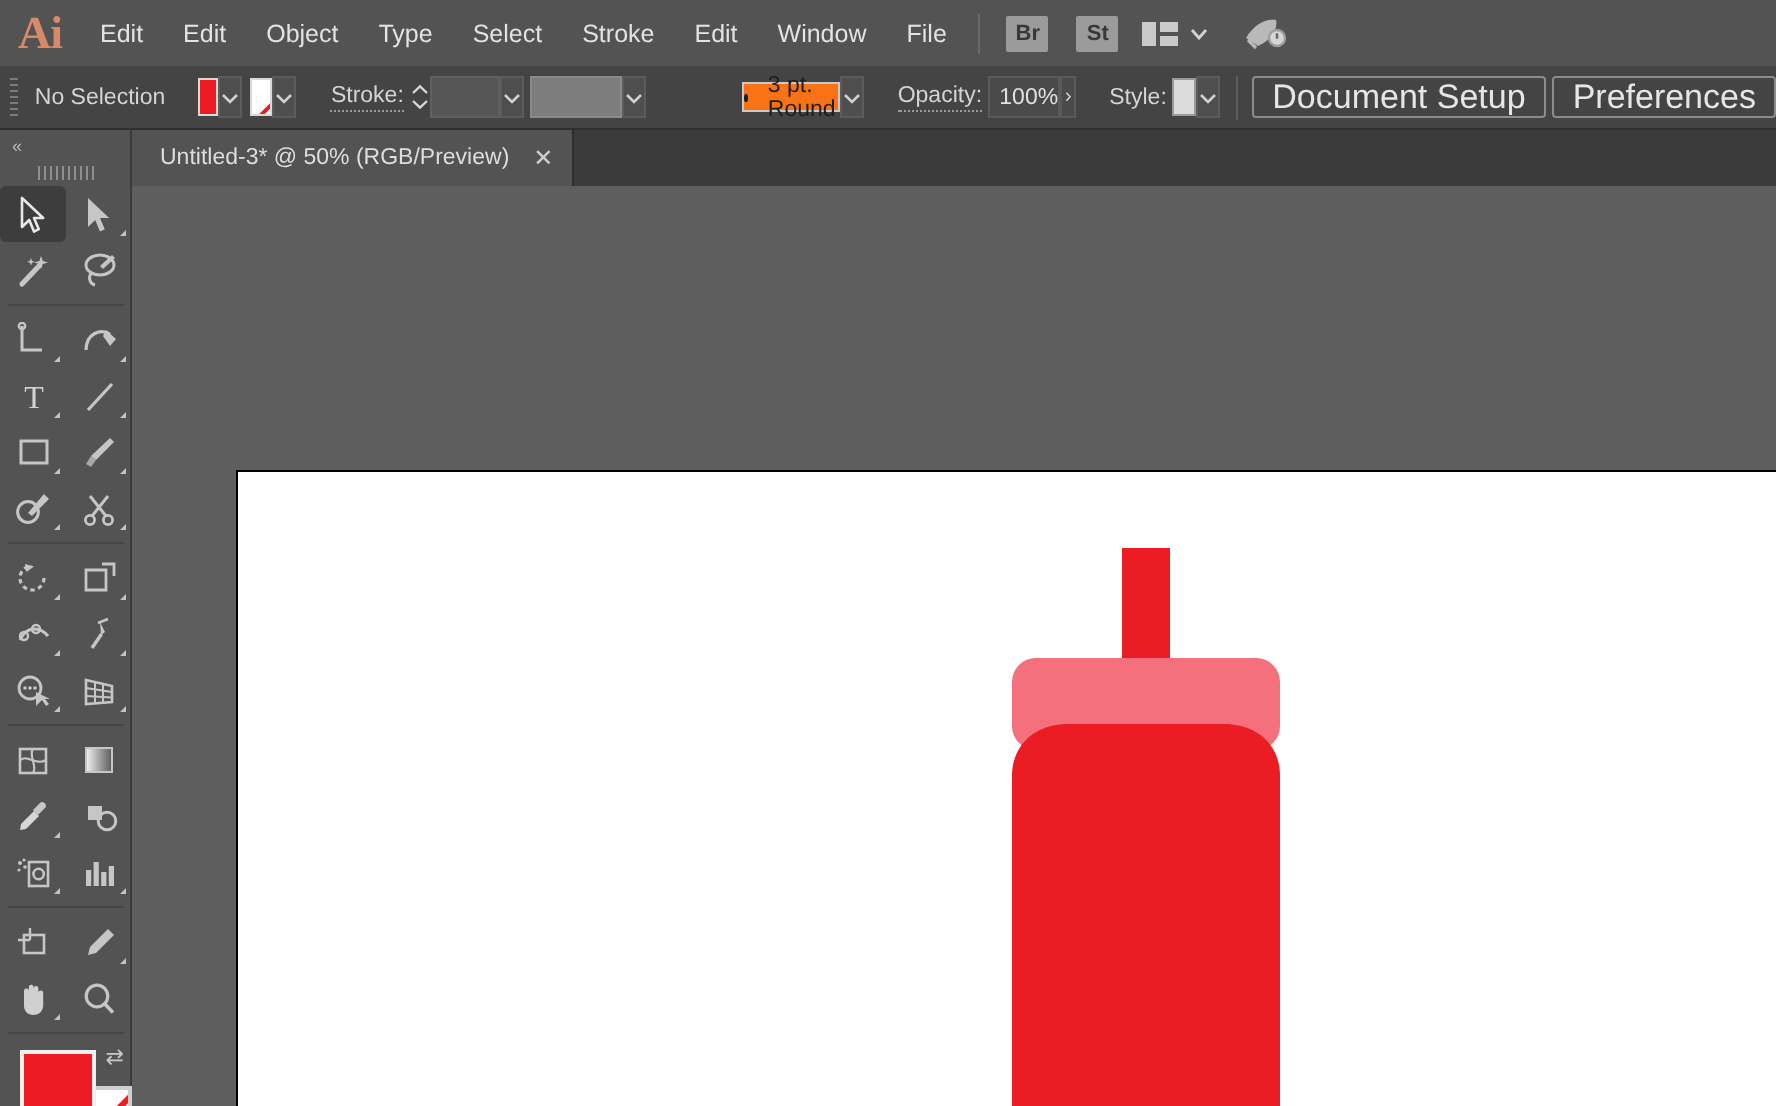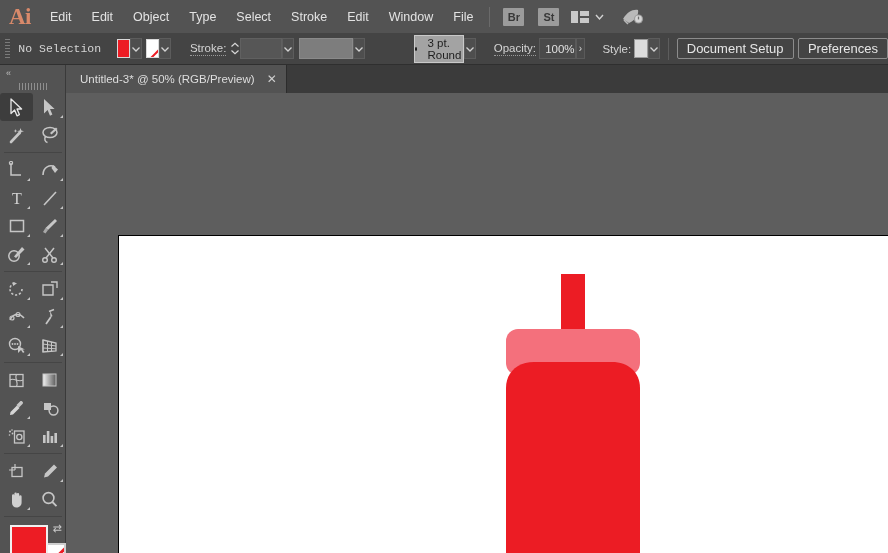--- a/index.html
+++ b/index.html
@@ -92,22 +92,22 @@
   }
   .field-empty {
     width: 76px; height: 21px;
     background: #565656; border: 1px solid #606060;
   }
   .field-wide {
     width: 100px; height: 21px;
     background: #7d7d7d; border: 1px solid #8a8a8a;
   }
   .brush-field {
-    width: 92px; height: 28px;
-    background: #a3a3a3; color: #1e1e1e; font-size: 11.5px;
+    width: 92px; height: 15px;
+    background: #f97316; color: #1e1e1e; font-size: 11.5px;
     display: flex; align-items: center; justify-content: center;
     gap: 10px; border: 1px solid #c9c9c9; margin-left: 44px;
   }
   .brush-dot {
     width: 4px; height: 4px; border-radius: 50%; background: #1e1e1e;
   }
   .opacity-field {
     width: 48px; height: 21px;
     background: #4a4a4a; border: 1px solid #5a5a5a;
     color: #e0e0e0; font-size: 11.5px;
@@ -116,21 +116,21 @@
   .arrow-btn {
     width: 16px; height: 21px;
     background: #4a4a4a; border: 1px solid #5a5a5a;
     display: flex; align-items: center; justify-content: center;
     color: #d6d6d6; font-size: 10px;
   }
   .cb-sep { width: 1px; height: 22px; background: #5d5d5d; margin: 0 8px; }
   .btn-outline {
     height: 21px; padding: 0 9px;
     border: 1px solid #8c8c8c; border-radius: 2px;
-    color: #e6e6e6; font-size: 13px;
+    color: #e6e6e6; font-size: 17px;
     display: flex; align-items: center; white-space: nowrap;
     background: transparent;
   }
 
   
   .tabbar {
     position: absolute; top: 65px; left: 66px;
     width: 822px; height: 28px;
     background: #3b3b3b;
     display: flex; align-items: flex-end;
@@ -264,21 +264,21 @@
         <circle cx="17.5" cy="11" r="4.6" fill="#9d9d9d"></circle>
         <circle cx="17.5" cy="11" r="3.4" fill="#d6d6d6"></circle>
         <path d="M17.5 8.6 L17.5 11.4" stroke="#6d6d6d" stroke-width="1.3"></path>
       </svg>
     </div>
   </div>
 
   <div class="controlbar">
     <div class="cb-grip"></div>
 
-    <div class="cb-label" style="margin:0 16px 0 4px;font-family:Liberation Mono, monospace;">No Selection</div>
+    <div class="cb-label" style="margin:0 16px 0 4px;">No Selection</div>
 
     <div class="swatch-fill"></div>
     <div class="dd-btn">
       <svg class="ico" width="10" height="10" viewBox="0 0 10 10">
         <path d="M1.5 3.5 L5 7 L8.5 3.5" stroke="#d2d2d2" stroke-width="1.3" fill="none"></path>
       </svg>
     </div>
 
     <div style="width:8px;"></div>
 

